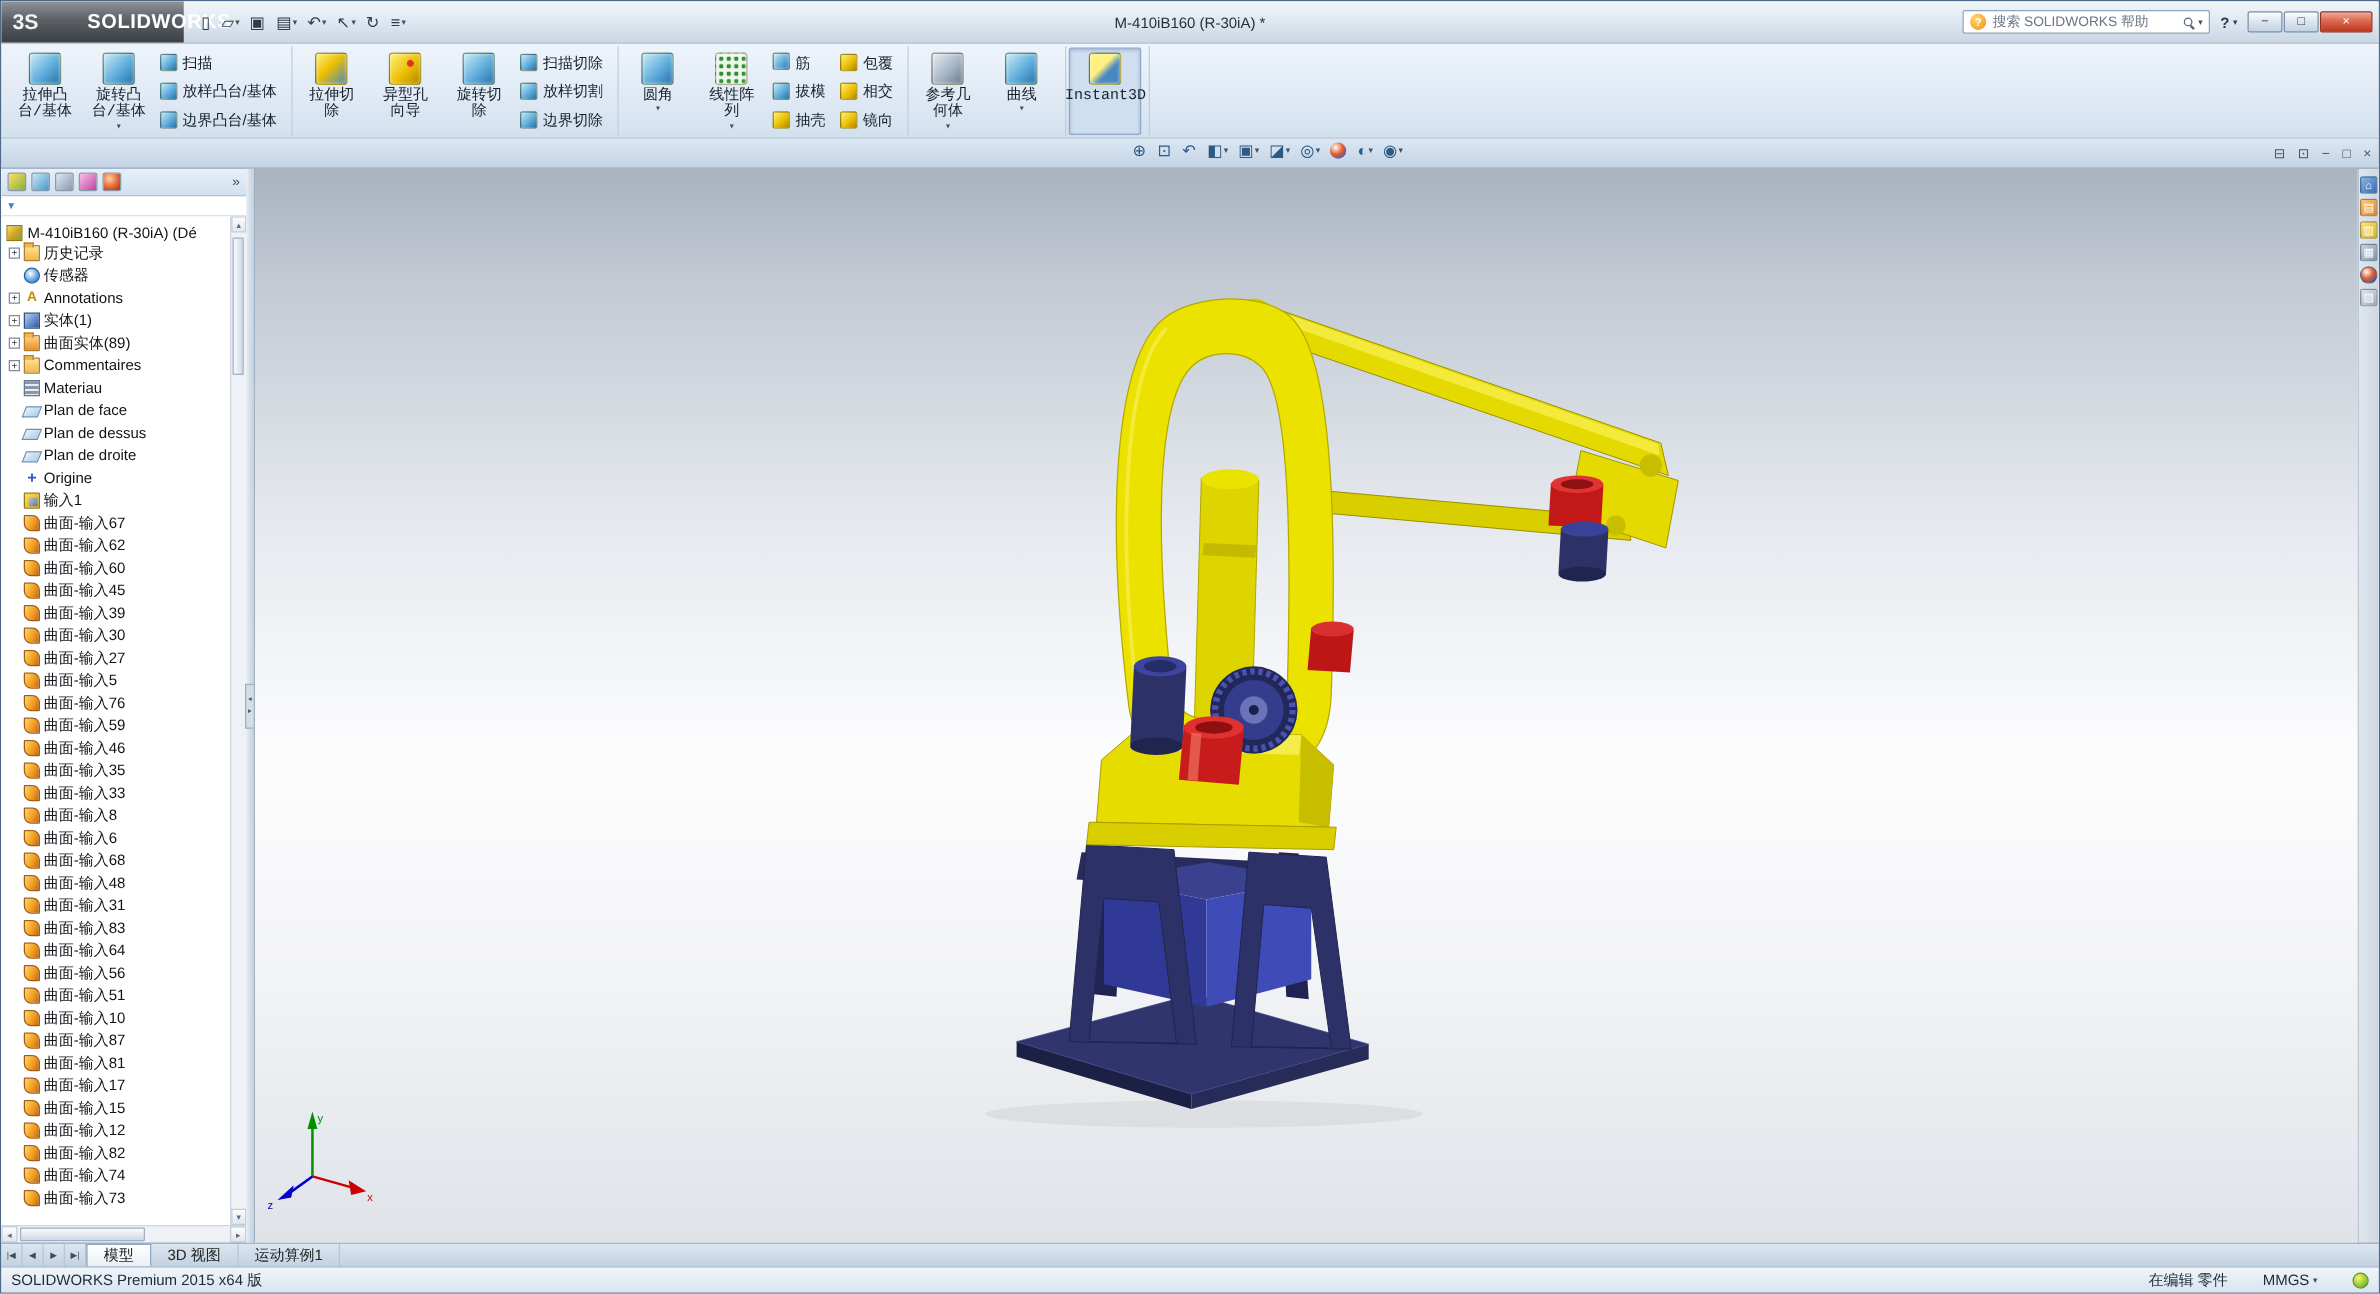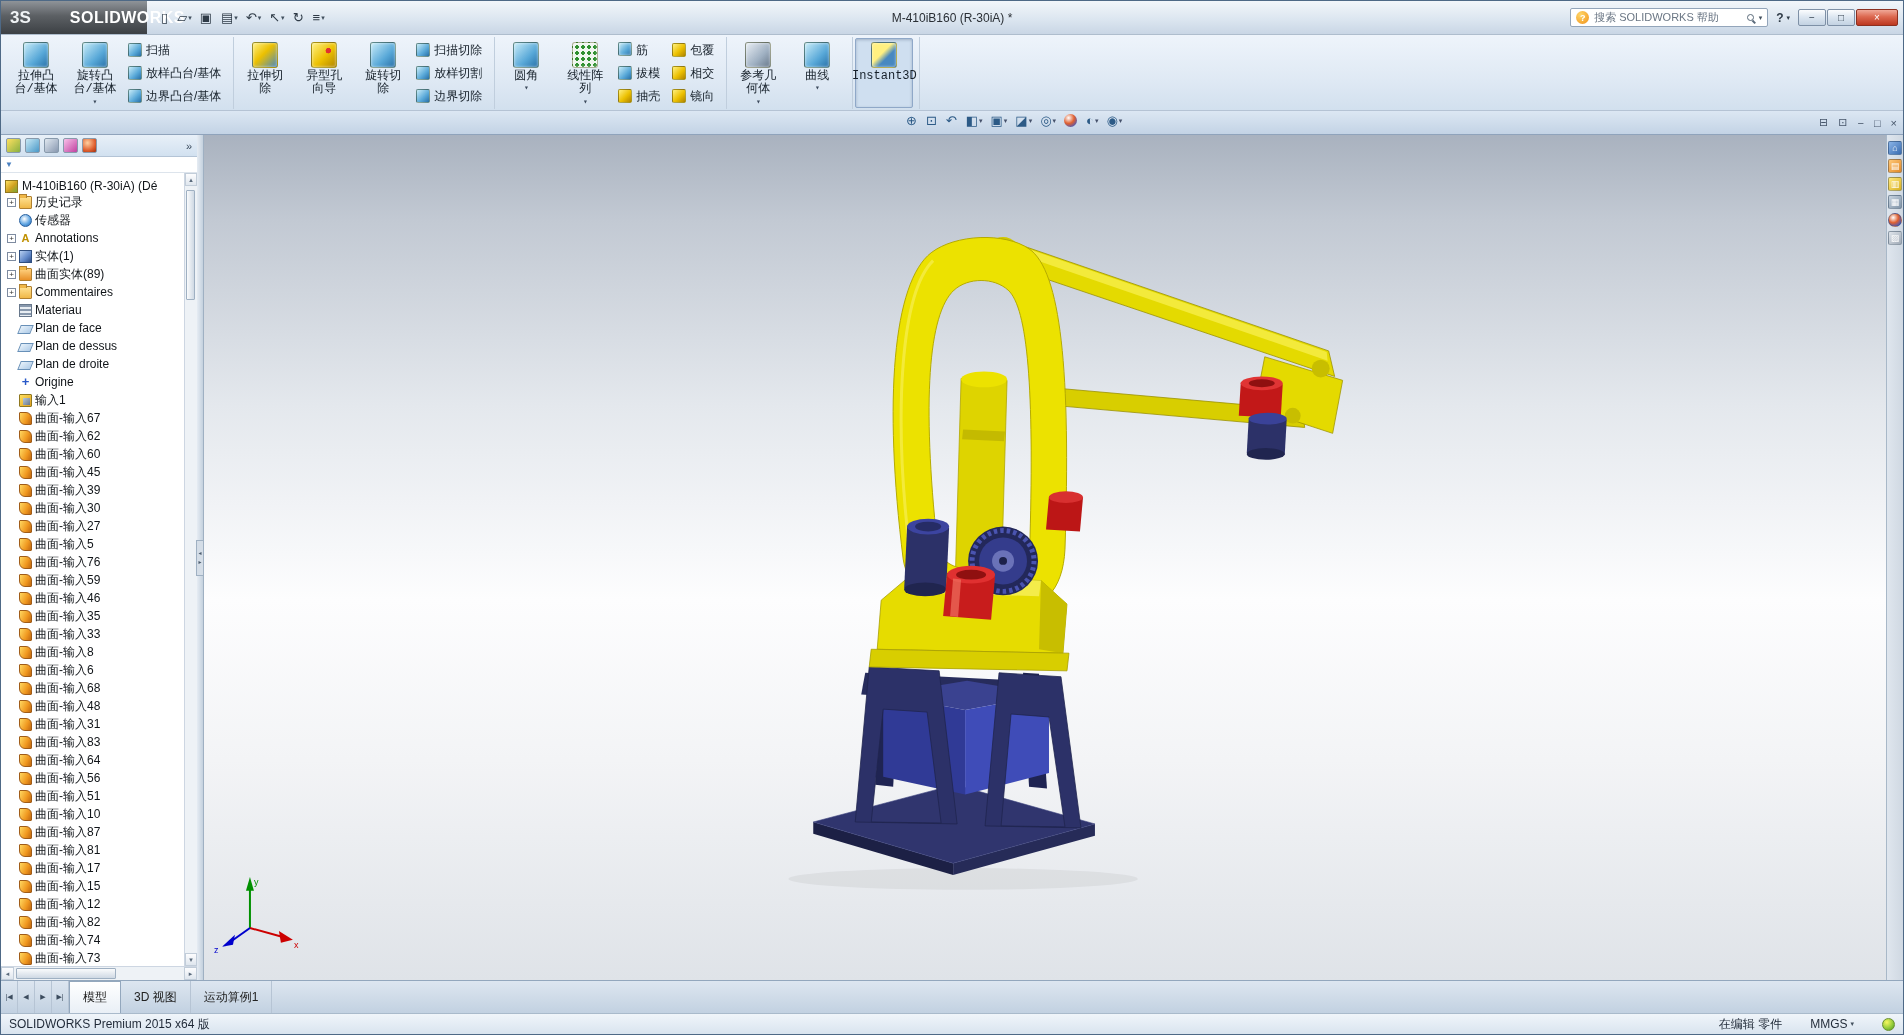--- a/index.html
+++ b/index.html
@@ -118,21 +118,21 @@
   .task-strip { width:17px; flex:none; background:linear-gradient(90deg,#dfe6ee,#cfd8e2); border-left:1px solid #a8b8c8; display:flex; flex-direction:column; align-items:center; gap:4px; padding-top:6px; }
   .tp-chip { width:14px; height:14px; flex:none; border-radius:2px; display:flex; align-items:center; justify-content:center; font-size:9px; color:#fff; border:1px solid rgba(60,80,100,.4); }
   .tp-blue { background:linear-gradient(135deg,#8ab4e8,#3a6cb0); }
   .tp-orange { background:linear-gradient(135deg,#ffc878,#e08828); }
   .tp-yellow { background:linear-gradient(135deg,#ffe880,#d8b020); }
   .tp-slate { background:linear-gradient(135deg,#c8d4e0,#8094a8); }
   .tp-ball { background:radial-gradient(circle at 35% 30%,#fff,#e06030 45%,#3858c8 85%); border-radius:50%; }
   .tp-gray { background:linear-gradient(135deg,#e0e6ec,#a0aab6); }
 
   
-  .bottom-bar { height:33px; flex:none; background:linear-gradient(#dde6f0,#c2d1e1); border-top:1px solid #93a7bd; display:flex; align-items:stretch; font-size:12px; }
+  .bottom-bar { height:19px; flex:none; background:linear-gradient(#dde6f0,#c2d1e1); border-top:1px solid #93a7bd; display:flex; align-items:stretch; font-size:12px; }
   .bb-nav-btn { width:17px; display:flex; align-items:center; justify-content:center; font-size:7px; color:#3c4c5e; border-right:1px solid #b6c4d4; }
   .bb-tab { display:flex; align-items:center; padding:0 13px; color:#222; border-right:1px solid #b6c4d4; white-space:nowrap; }
   .bb-tab.active { background:linear-gradient(#ffffff,#e9eff6); border:1px solid #93a7bd; border-bottom:none; }
   .statusbar { height:21px; flex:none; background:linear-gradient(#f0f5fa,#d9e4ef); border-top:1px solid #a9bacb; display:flex; align-items:center; padding:0 8px; font-size:12px; color:#1f2937; }
   .sb-right { margin-left:auto; display:flex; align-items:center; gap:28px; }
   .sb-units { display:flex; align-items:center; gap:3px; }
   .sb-arrow { font-size:7px; color:#42505e; }
   .sb-globe { width:13px; height:13px; border-radius:50%; background:radial-gradient(circle at 35% 30%,#f8f860,#8cc838 60%,#4a9020); border:1px solid #6a9030; }
 </style>
 </head>

